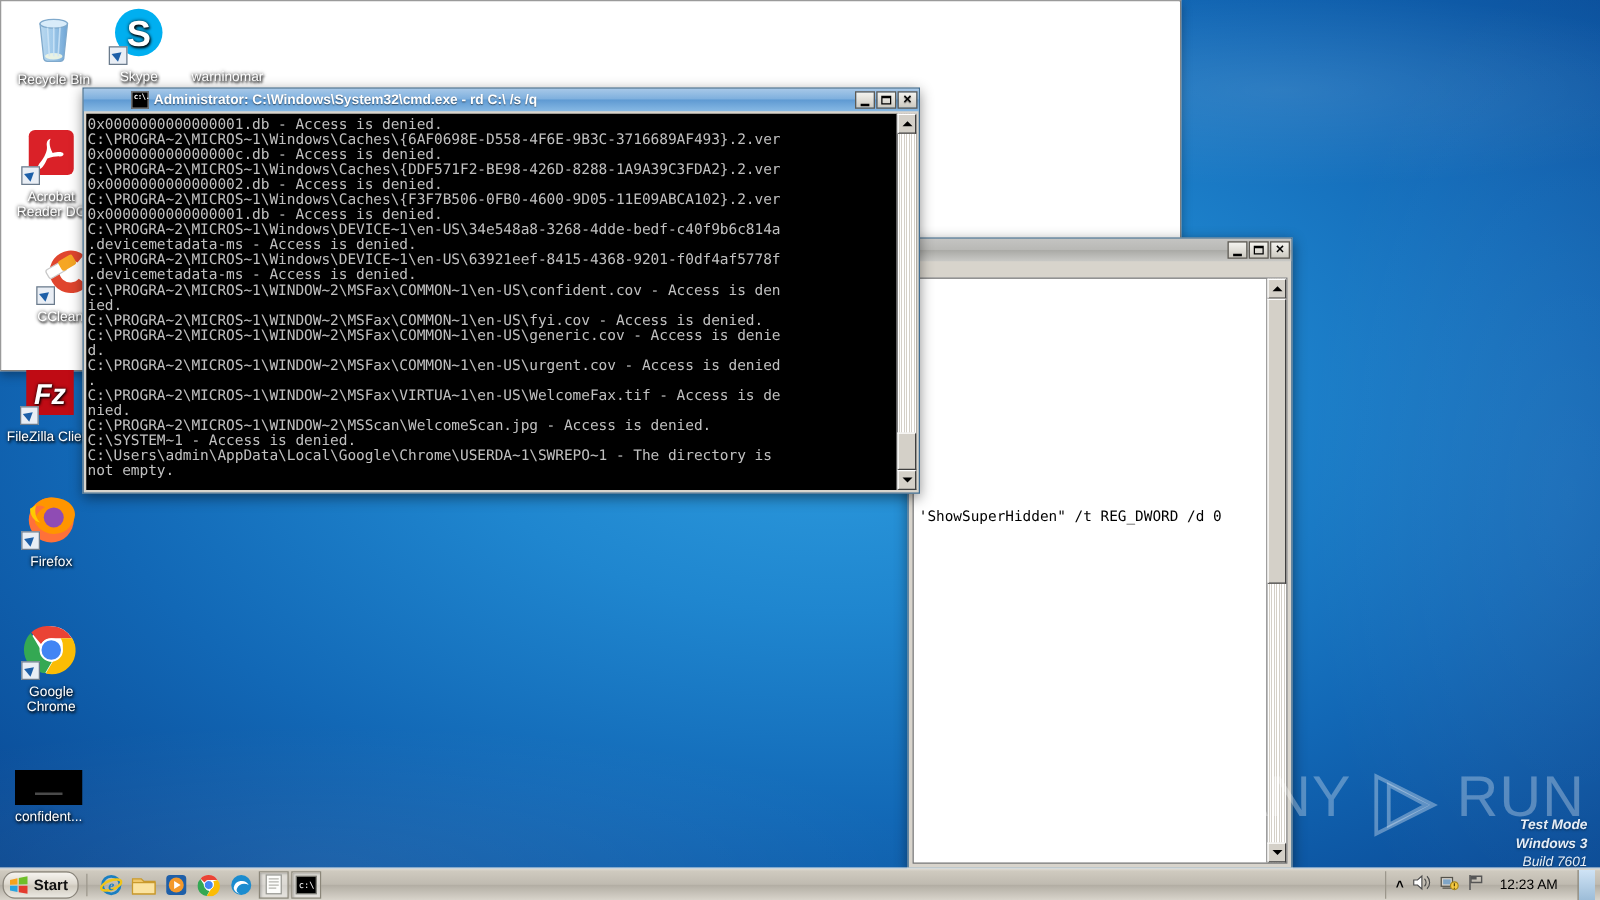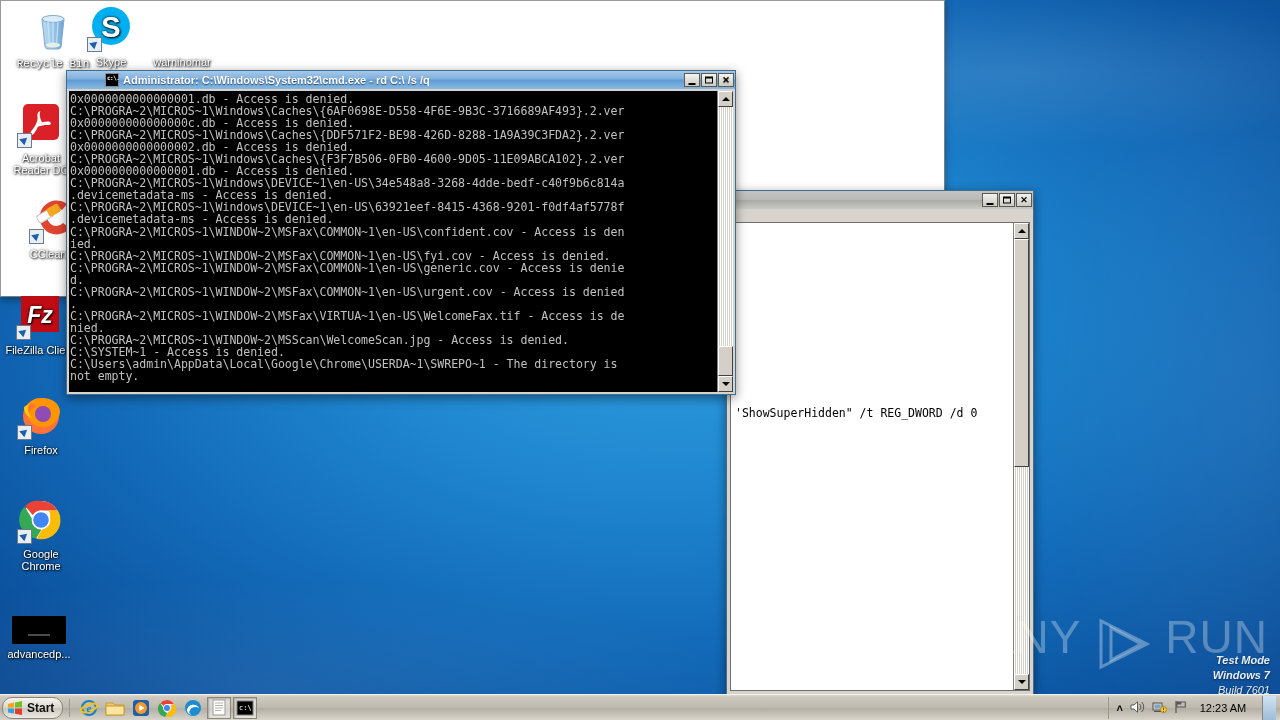--- a/index.html
+++ b/index.html
@@ -250,21 +250,21 @@
     border-left: 1px solid #8a8579;
     cursor: pointer;
   }
   .divider-line { width:1px; height:18px; background:#9c978c; }
 </style>
 </head>
 <body>
 
 <div id="desktop">
 
-  <div class="dicon" style="left:16px; top:6px;font-family:Liberation Mono, monospace;">
+  <div class="dicon" style="left:6px; top:6px;">
     <div class="glyphbox">
       <svg width="48" height="48" viewBox="0 0 48 48">
         <defs>
           <linearGradient id="rbG" x1="0" y1="0" x2="1" y2="0">
             <stop offset="0" stop-color="#b9d8ef" stop-opacity=".95"></stop>
             <stop offset=".45" stop-color="#8fc0e6" stop-opacity=".85"></stop>
             <stop offset="1" stop-color="#5e9ad0" stop-opacity=".9"></stop>
           </linearGradient>
         </defs>
         <path d="M13 13 h22 l-3 28 a3 3 0 0 1 -3 2 h-10 a3 3 0 0 1 -3 -2 z" fill="url(#rbG)" stroke="#7fa9cc" stroke-width="1"></path>
@@ -359,21 +359,21 @@
 Chrome</span>
   </div>
 
   <div class="dicon" style="left:0px; top:608px; width:78px;">
     <div class="glyphbox" style="width:54px;height:28px;margin-top:8px;">
       <svg width="54" height="28" viewBox="0 0 54 28">
         <rect x="0" y="0" width="54" height="28" fill="#000000"></rect>
         <rect x="16" y="18" width="22" height="2" fill="#4a4a4a"></rect>
       </svg>
     </div>
-    <span class="cap">advancedp...</span>
+    <span class="cap">confident...</span>
   </div>
 
   <div id="whitewin">
     <div class="hscroll">
       <div class="sb-btn left"></div>
       <div class="sb-track" style="flex:1 1 auto">
         <div class="sb-thumb" style="width:265px"></div>
       </div>
       <div class="sb-btn right"></div>
     </div>
@@ -465,21 +465,21 @@
     <div class="play">
       <svg width="56" height="52" viewBox="0 0 56 52">
         <path d="M6 3 L6 49 L52 26 Z" fill="none" stroke="rgba(255,255,255,.33)" stroke-width="3"></path>
         <path d="M16 10 L16 42 L46 26 Z" fill="none" stroke="rgba(255,255,255,.33)" stroke-width="3"></path>
       </svg>
     </div>
     <div class="wm">RUN</div>
   </div>
   <div id="testmode">
     <div class="b">Test Mode</div>
-    <div class="b">Windows 7</div>
+    <div class="b">Windows 3</div>
     <div>Build 7601</div>
   </div>
 
   <div id="taskbar">
     <div id="startbtn">
       <svg width="16" height="16" viewBox="0 0 16 16">
         <path d="M1 4 L7 2.6 L7 7.6 L1 7.8 Z" fill="#f6a21d"></path>
         <path d="M8 2.4 L15 1 L15 7.4 L8 7.6 Z" fill="#6fbf2a"></path>
         <path d="M1 8.6 L7 8.6 L7 13.6 L1 12.4 Z" fill="#29a3e0"></path>
         <path d="M8 8.6 L15 8.6 L15 15 L8 13.8 Z" fill="#e33b2e"></path>

